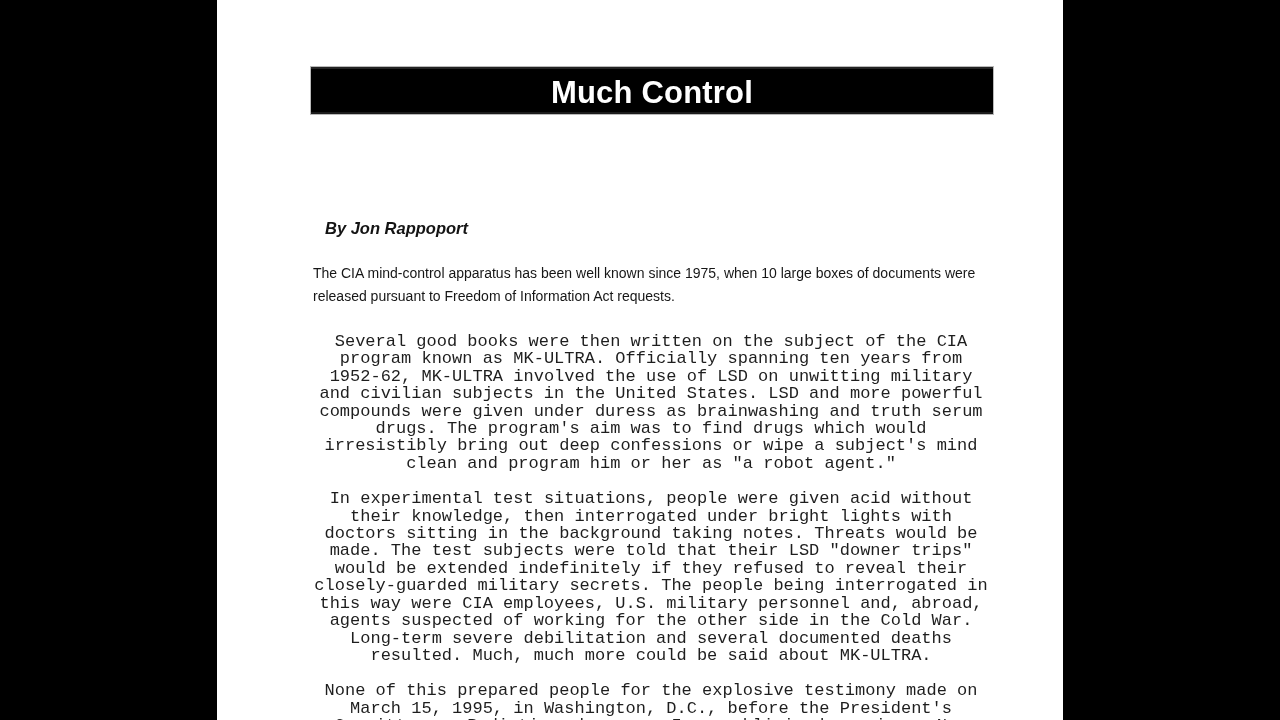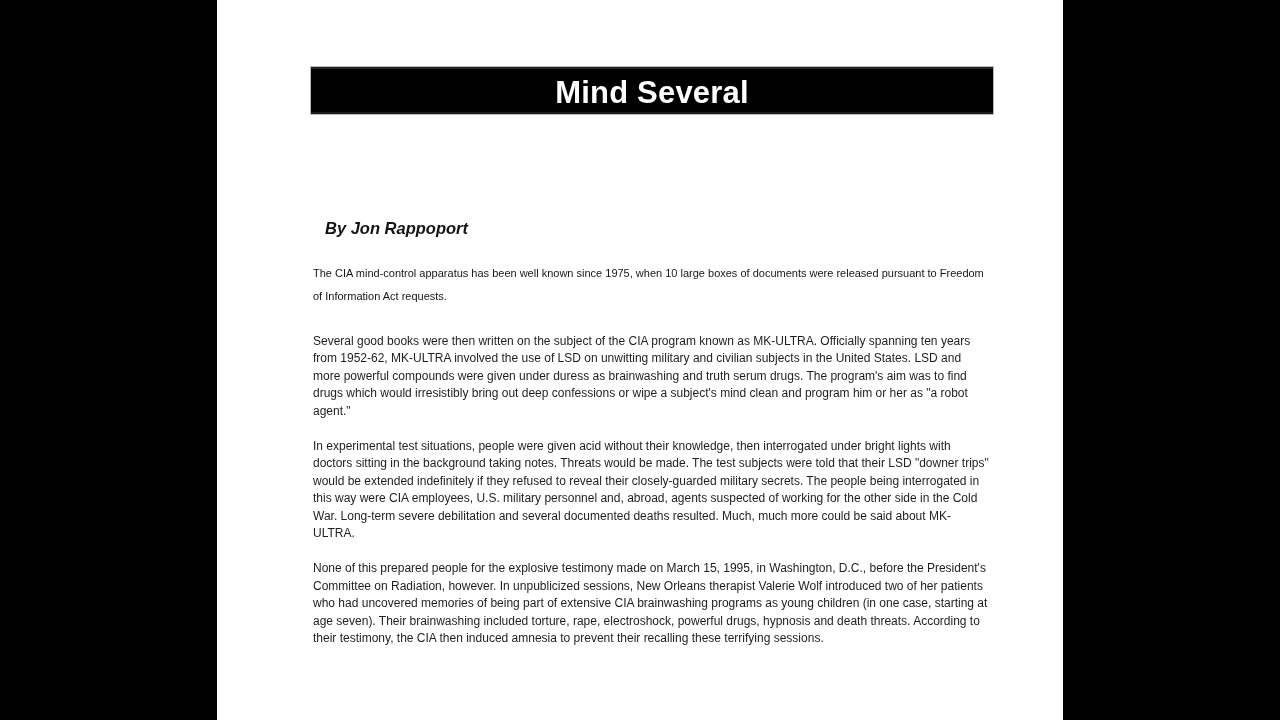--- a/index.html
+++ b/index.html
@@ -86,46 +86,47 @@
     font-weight: bold;
     font-style: italic;
     font-size: 16.5px;
     line-height: 20px;
     color: #141414;
     margin: 0 0 24px 12px;
   }
 
   #lede {
     font-family: "Liberation Sans", sans-serif;
-    font-size: 11px;
+    font-size: 14px;
     line-height: 22.5px;
     color: #161616;
     margin: 16px 0 26px 0;
   }
 
   .body-para {
-    font-family: Liberation Sans, sans-serif;
-    font-size: 12px;
+    font-family: Liberation Mono, monospace;
+    font-size: 17px;
     line-height: 17.4px;
     color: #1e1e1e;
     margin: 0 0 18px 0;
+    text-align: center;
   }
   .body-para:last-child { margin-bottom: 8px; }
 </style>
 </head>
 <body>
 
 <div id="viewport">
 
   <div class="letterbox-bar left"></div>
 
   <div id="page">
 
     <div id="title-banner">
-      <div class="banner-line first">Mind Several</div>
+      <div class="banner-line first">Much Control</div>
     </div>
 
     <div id="article">
 
       <p id="byline">By Jon Rappoport</p>
 
       <p id="lede">The CIA mind-control apparatus has been well known since 1975, when 10 large boxes of documents were released pursuant to Freedom of Information Act requests.</p>
 
       <p class="body-para">Several good books were then written on the subject of the CIA program known as MK-ULTRA. Officially spanning ten years from 1952-62, MK-ULTRA involved the use of LSD on unwitting military and civilian subjects in the United States. LSD and more powerful compounds were given under duress as brainwashing and truth serum drugs. The program's aim was to find drugs which would irresistibly bring out deep confessions or wipe a subject's mind clean and program him or her as "a robot agent."</p>
 

